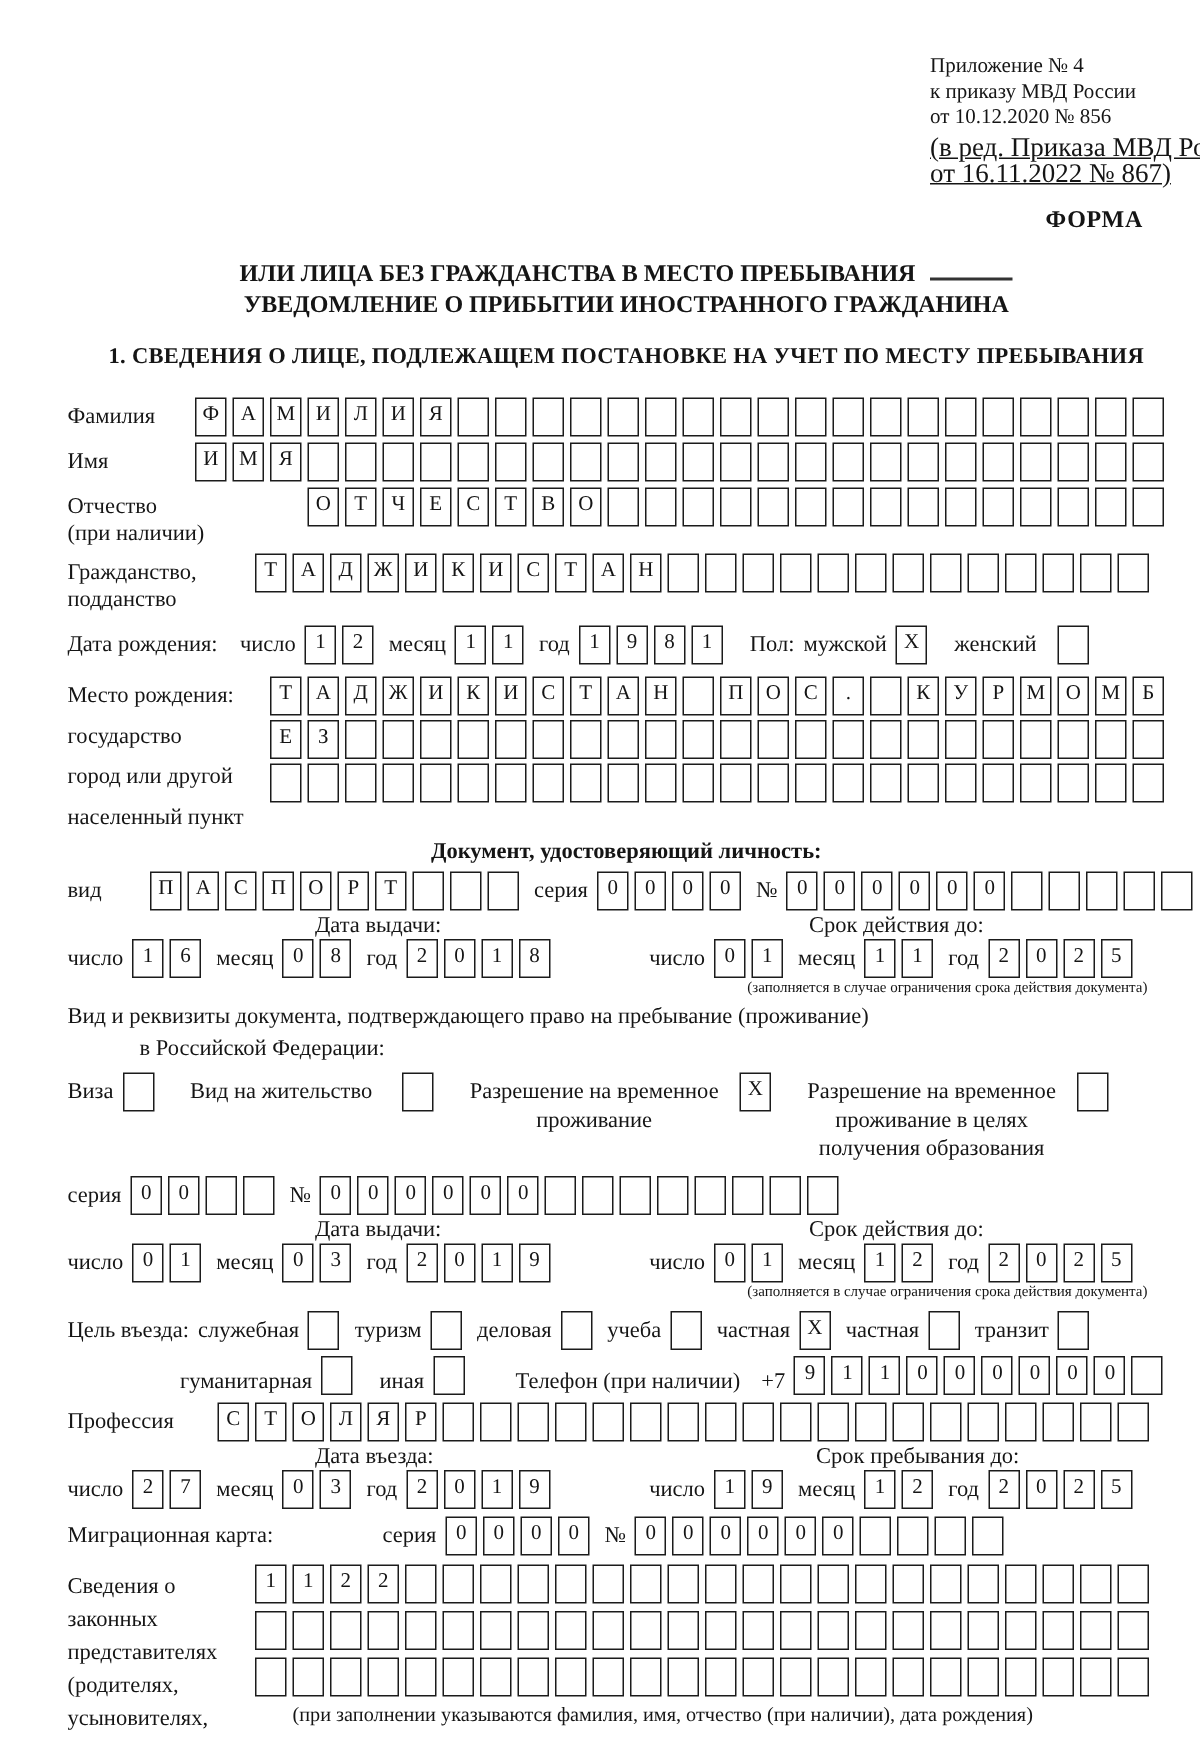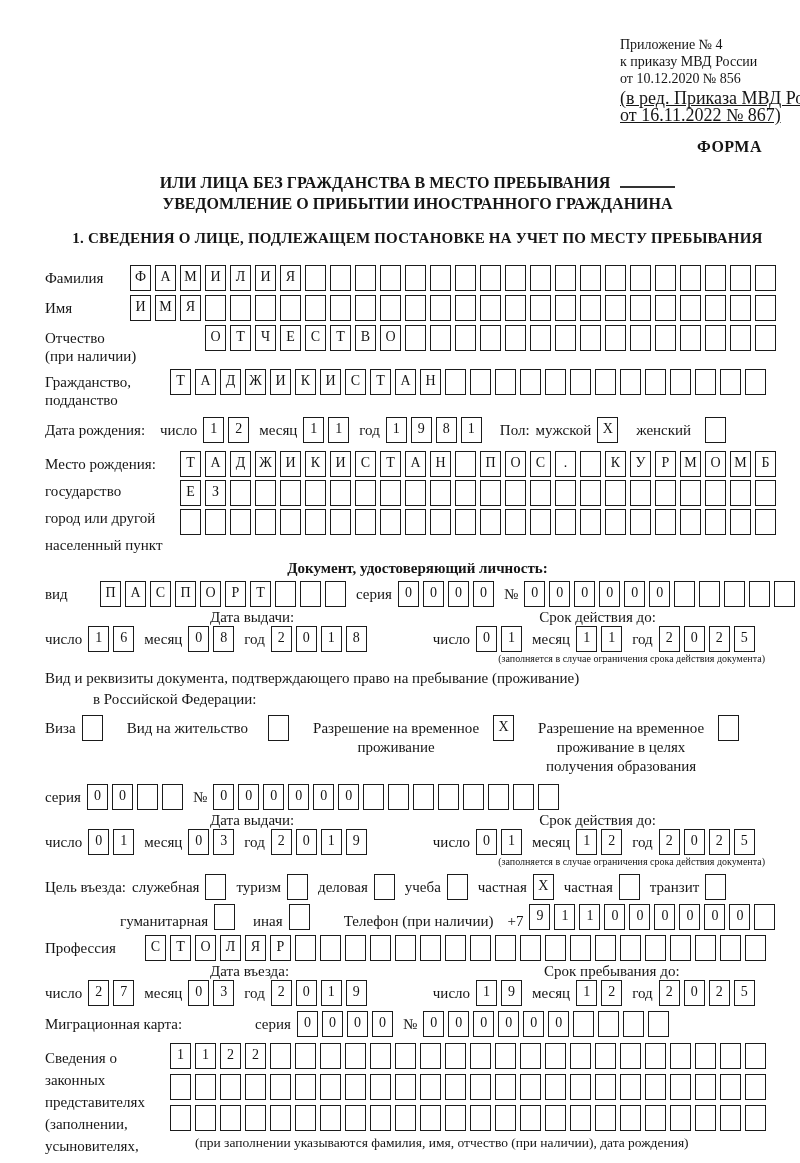--- a/index.html
+++ b/index.html
@@ -648,21 +648,21 @@
         <span class="cell"></span>
         <span class="cell"></span>
       </span>
   </div>
 
   <div class="r" style="margin-top:6px;">
     <span class="lab lw125 stack" style="line-height:22px;">
       <span>Сведения о</span>
       <span>законных</span>
       <span>представителях</span>
-      <span>(заполнении,</span>
+      <span>(родителях,</span>
       <span>усыновителях,</span>
 
     </span>
     <span class="stack">
       <span class="cells" style="margin-bottom:5px;">
           <span class="cell">1</span>
           <span class="cell">1</span>
           <span class="cell">2</span>
           <span class="cell">2</span>
           <span class="cell"></span>

